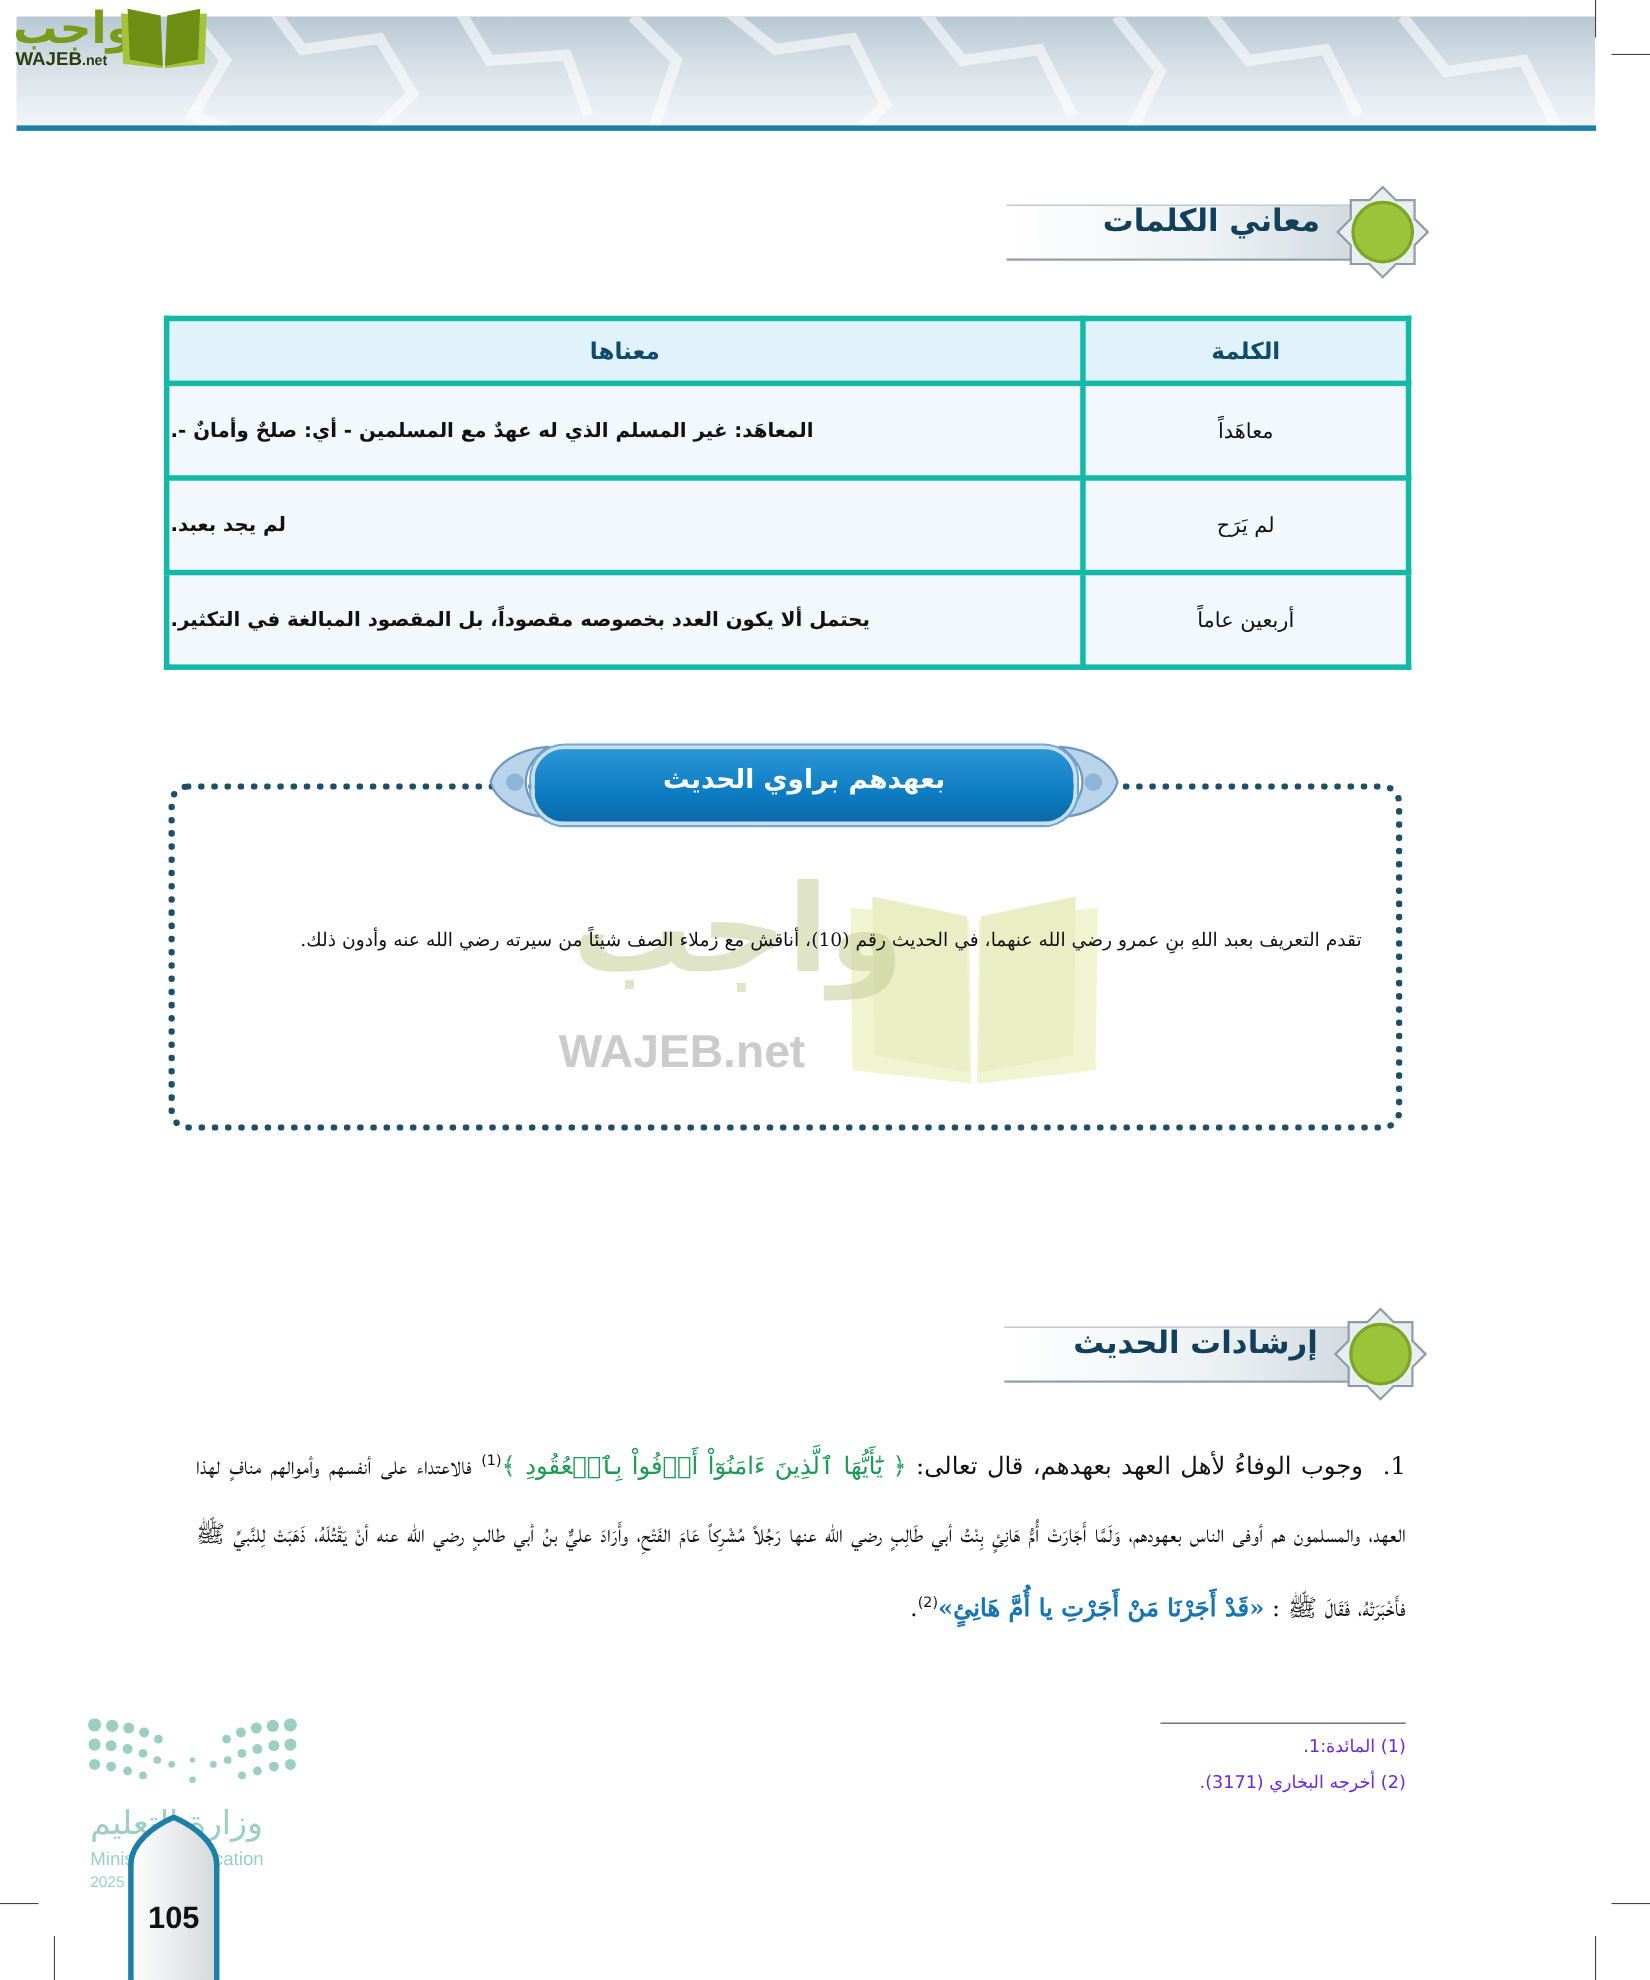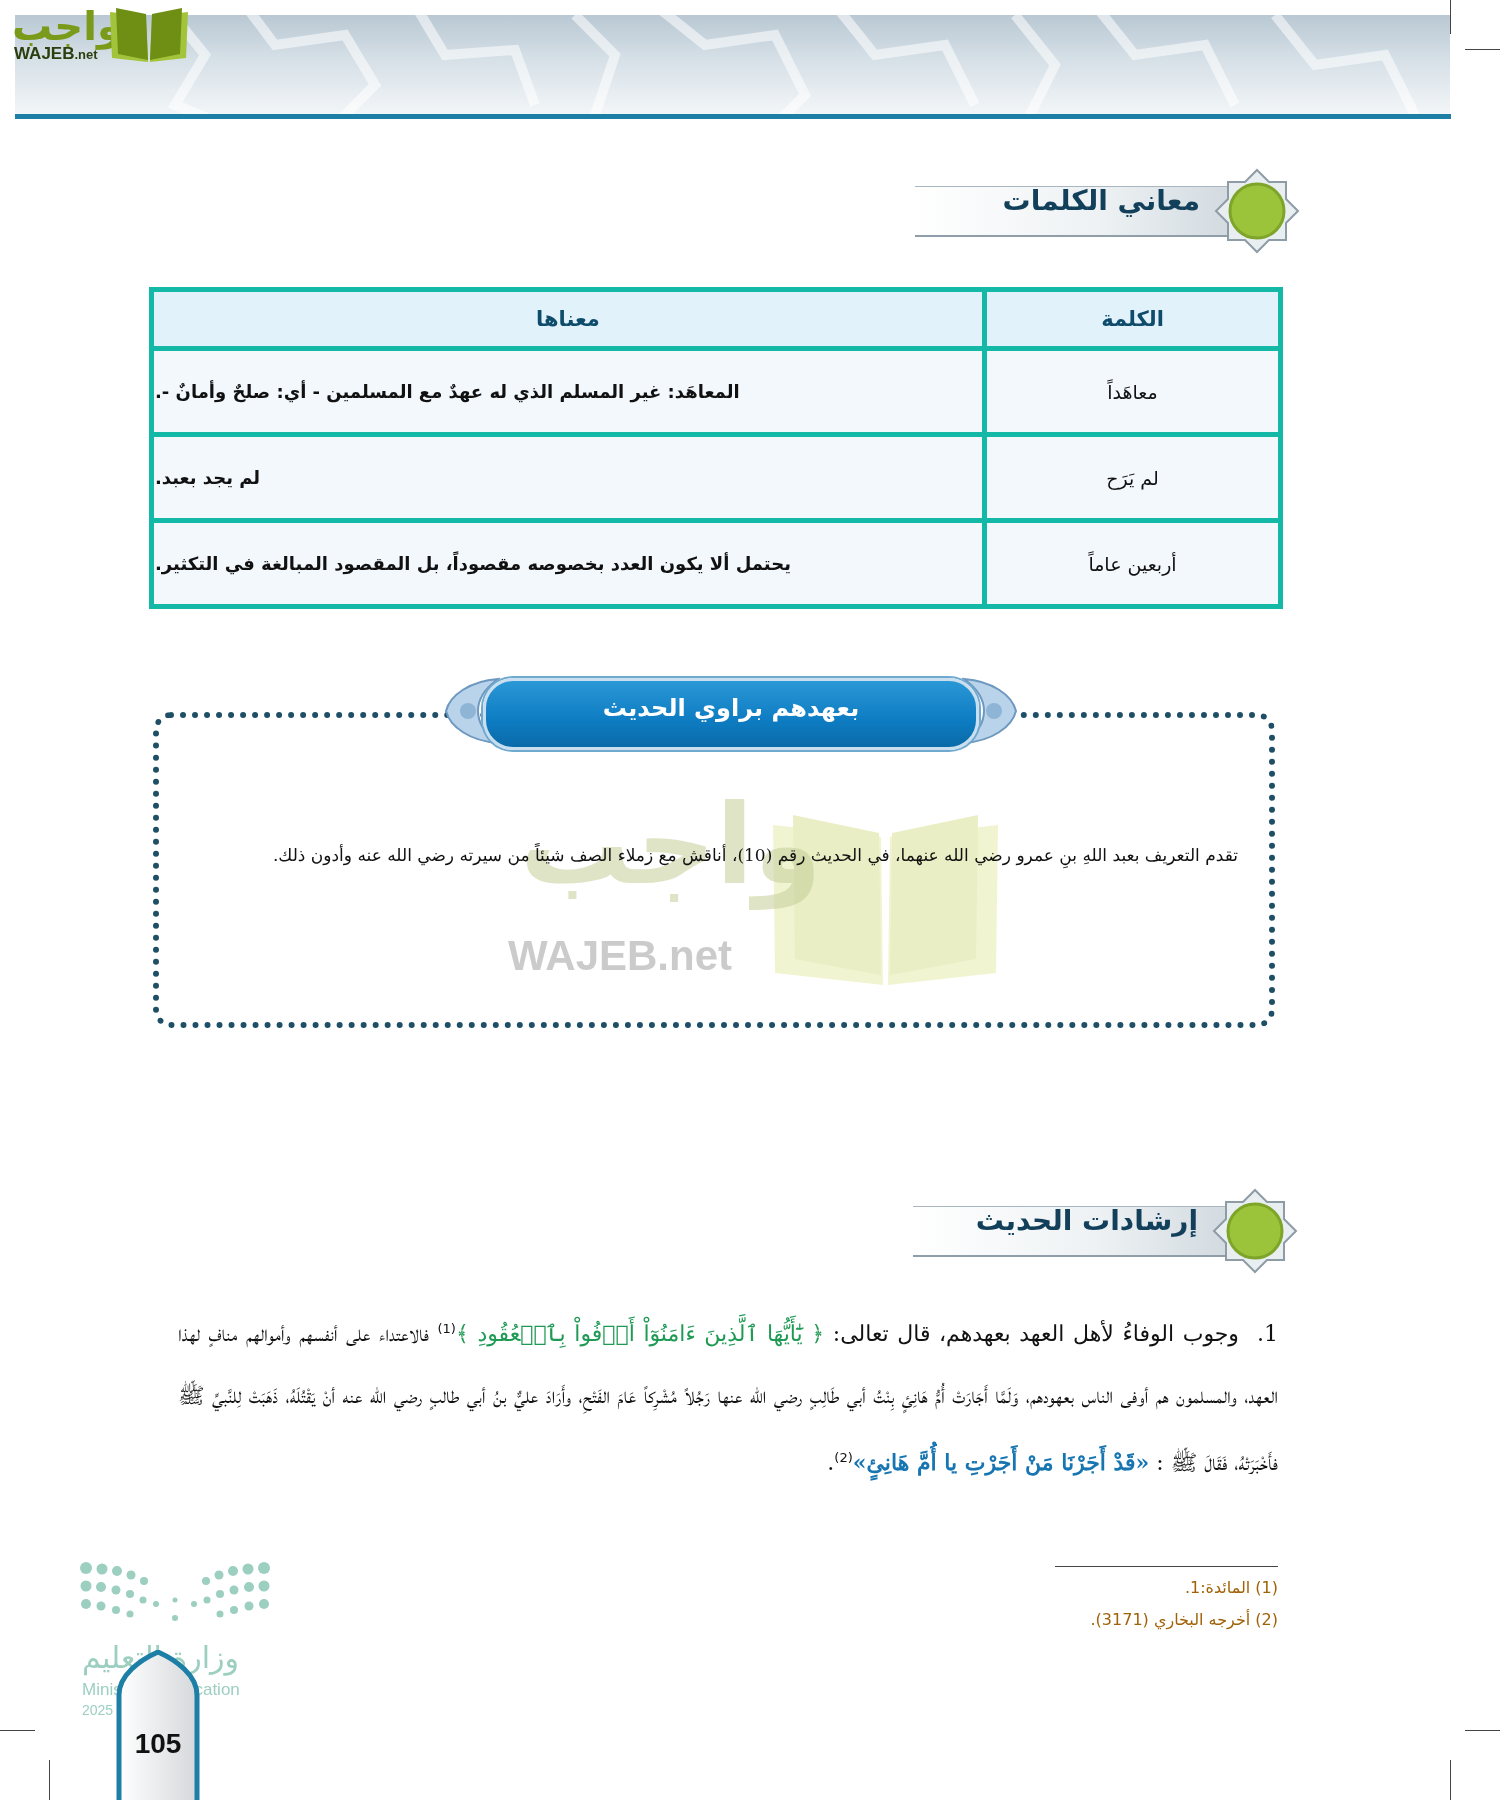--- a/index.html
+++ b/index.html
@@ -48,21 +48,21 @@
   .wm-en { left:508px; top:932px; font-size:42px; font-weight:bold; color:#a9a9a9; opacity:0.6; font-family:"Liberation Sans", sans-serif; }
   
   .para { right:262px; top:1298px; width:1100px; direction:rtl; text-align:justify; text-align-last:right;
     font-family:"DejaVu Serif", serif; font-size:22px; line-height:62px; color:#111; }
   .verse { color:#1f9a55; }
   .hadith { color:#1775b2; font-weight:bold; }
   sup { font-size:13px; font-family:"DejaVu Sans", sans-serif; }
   .num { margin-left:18px; }
   
   .fn-rule { left:1055px; top:1566px; width:223px; height:1px; background:#444; }
-  .fn { right:222px; font-size:16px; direction:rtl; text-align:right; color:#a16207; }
+  .fn { right:222px; font-size:16px; direction:rtl; text-align:right; color:#6d28d9; }
   
   .ministry-dots { left:80px; top:1562px; width:190px; height:62px; }
   .ministry-ar { left:82px; top:1640px; font-size:30px; color:#9ccfc0; direction:rtl; }
   .ministry-en { left:82px; top:1680px; font-size:17px; color:#9ccfc0; font-family:"Liberation Sans", sans-serif; }
   .ministry-yr { left:82px; top:1702px; font-size:14px; color:#9ccfc0; font-family:"Liberation Sans", sans-serif; }
   .page-arch { left:115px; top:1650px; width:86px; height:150px; }
   .page-num { left:117px; top:1680px; width:82px; text-align:center; font-size:28px; font-weight:bold; color:#111; font-family:"Liberation Sans", sans-serif;margin-top:48px; }
 </style>
 </head>
 <body>

